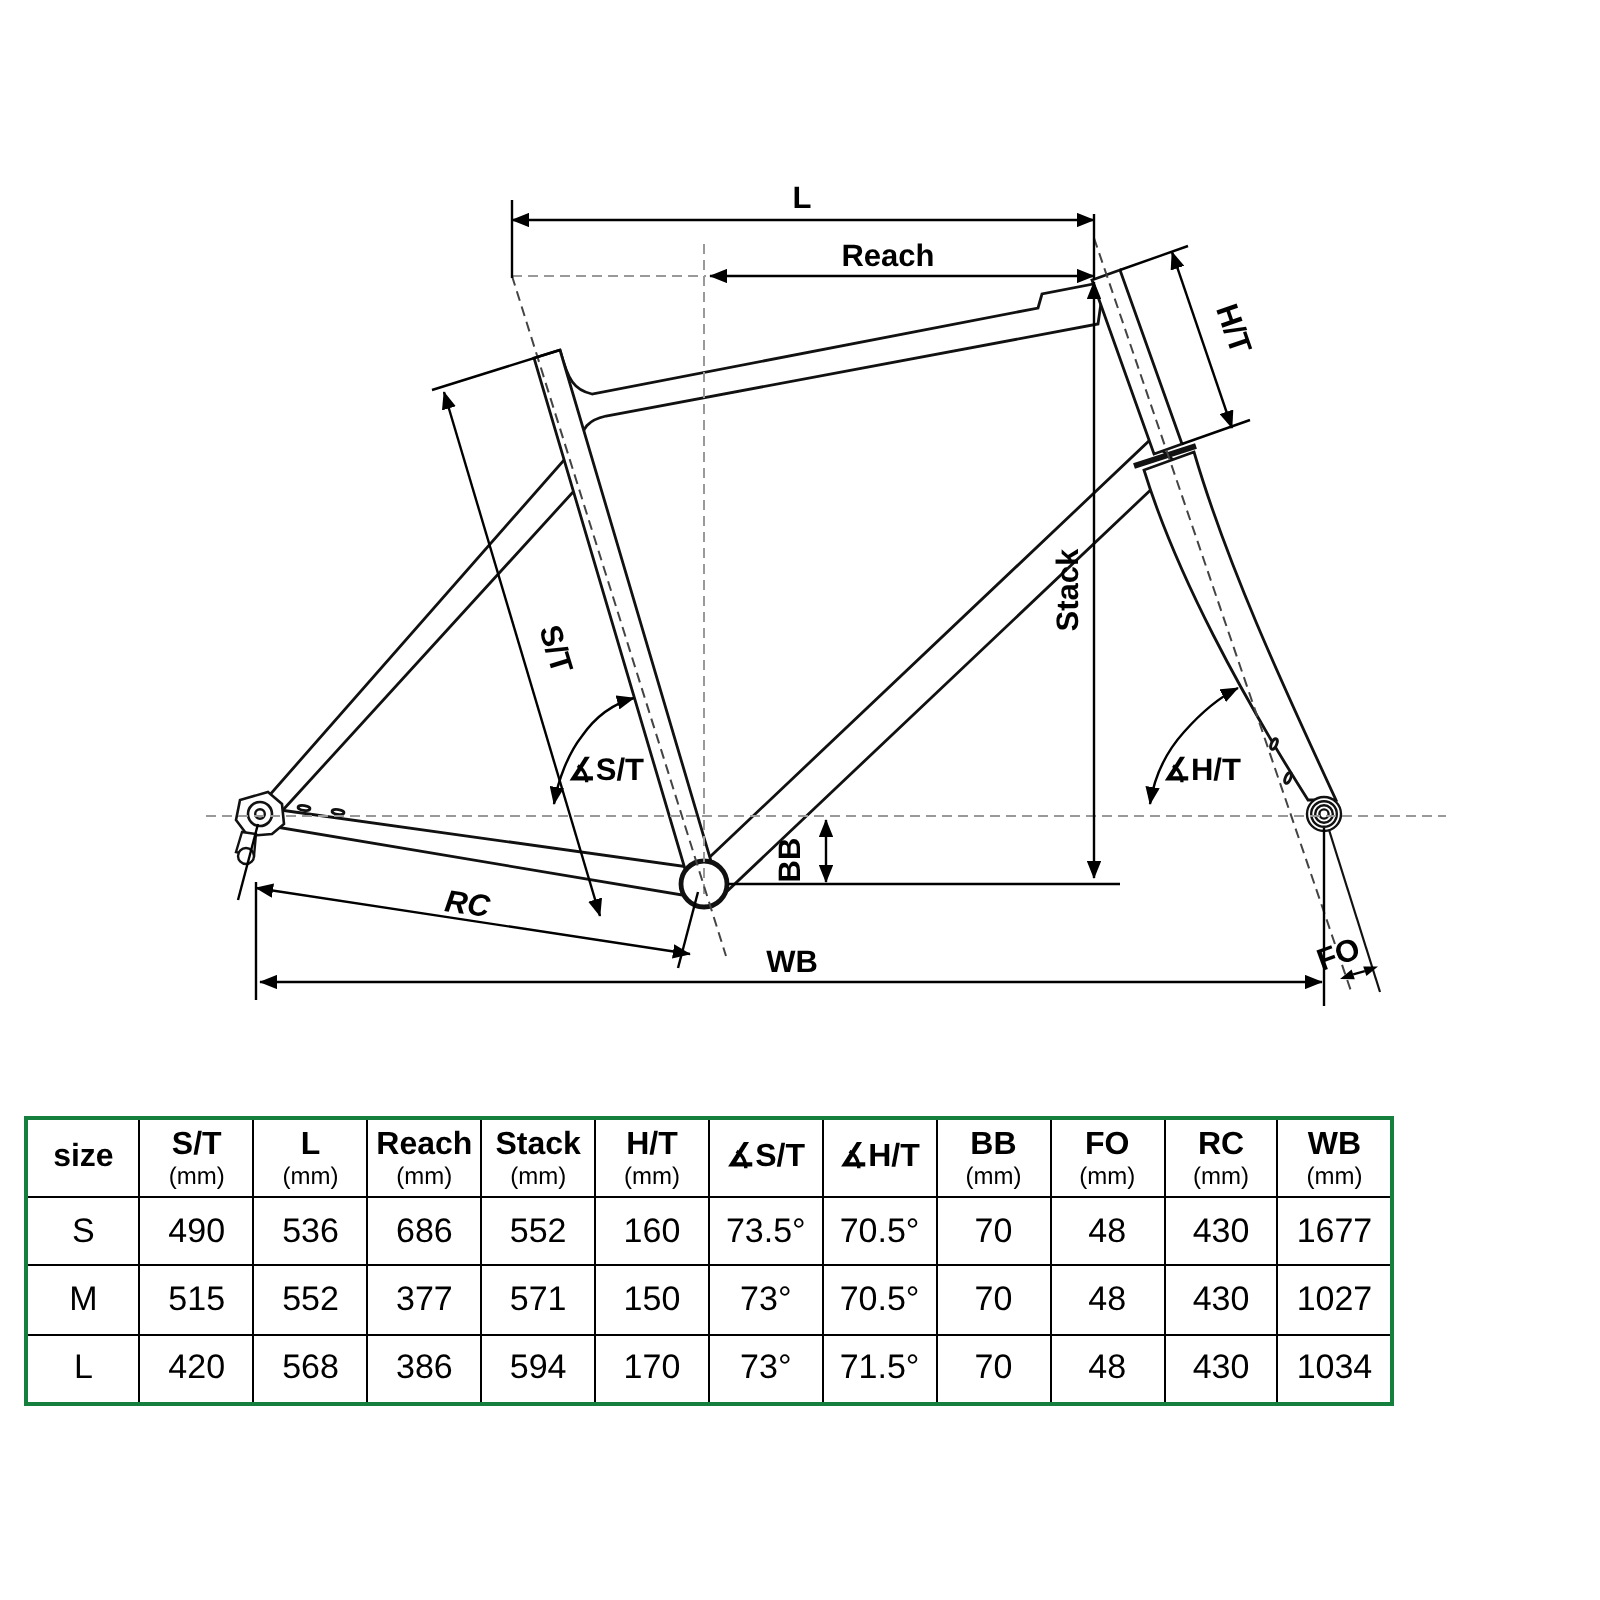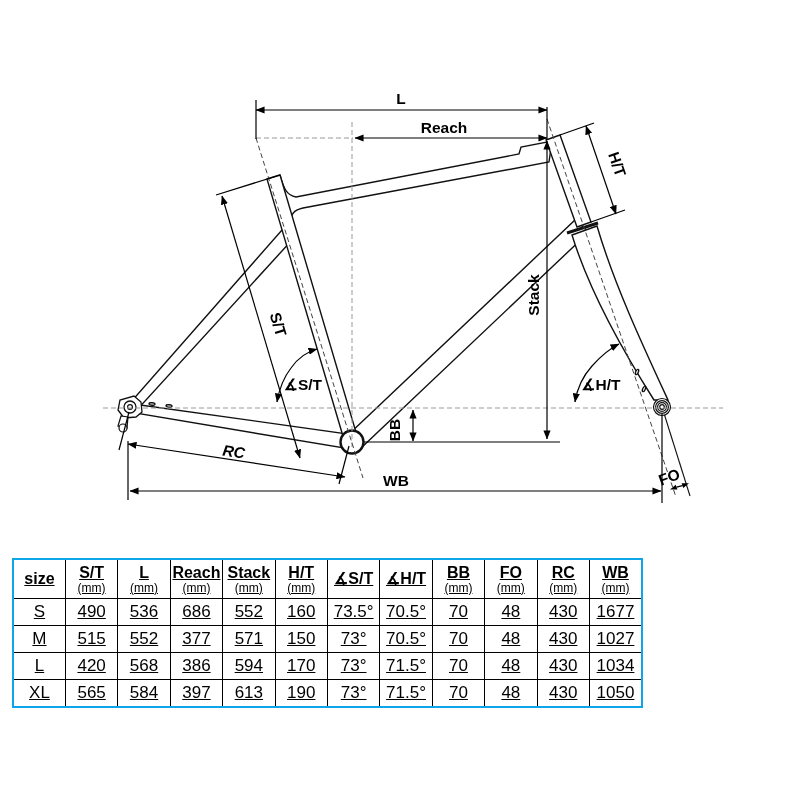--- a/index.html
+++ b/index.html
@@ -1,21 +1,21 @@
 <!DOCTYPE html>
 <html><head>
 <meta charset="utf-8">
 <style>
   html,body { margin:0; padding:0; background:#fff; }
   .page { position:relative; width:800px; height:800px; background:#fff;
           font-family:"Liberation Sans", sans-serif; overflow:hidden; }
   svg.diagram { position:absolute; left:0; top:0; }
   svg text { fill:#000; font-family:"Liberation Sans", sans-serif; font-weight:bold; font-size:15.5px; }
-  .geo-table { position:absolute; left:12px; top:558px; width:631px; height:145px;
-               border-collapse:collapse; table-layout:fixed; border:2px solid #0ea5e9;text-decoration:underline; }
+  .geo-table { position:absolute; left:12px; top:558px; width:685px; height:145px;
+               border-collapse:collapse; table-layout:fixed; border:2px solid #15803d; }
   .geo-table th, .geo-table td { border:1px solid #000; text-align:center; vertical-align:middle; padding:0; }
   .geo-table th { height:38px; font-weight:bold; font-size:16px; line-height:1.12; }
   .geo-table td { height:26px; font-weight:normal; font-size:17px; }
   .hu { font-weight:normal; font-size:12px; line-height:1.05; }
 </style>
 </head>
 <body>
 
 <div class="page">
 
@@ -204,30 +204,16 @@
       <td>386</td>
       <td>594</td>
       <td>170</td>
       <td>73°</td>
       <td>71.5°</td>
       <td>70</td>
       <td>48</td>
       <td>430</td>
       <td>1034</td>
     </tr>
-    <tr>
-      <td>XL</td>
-      <td>565</td>
-      <td>584</td>
-      <td>397</td>
-      <td>613</td>
-      <td>190</td>
-      <td>73°</td>
-      <td>71.5°</td>
-      <td>70</td>
-      <td>48</td>
-      <td>430</td>
-      <td>1050</td>
-    </tr>
   </tbody>
 </table>
 
 </div>
 
 </body></html>

